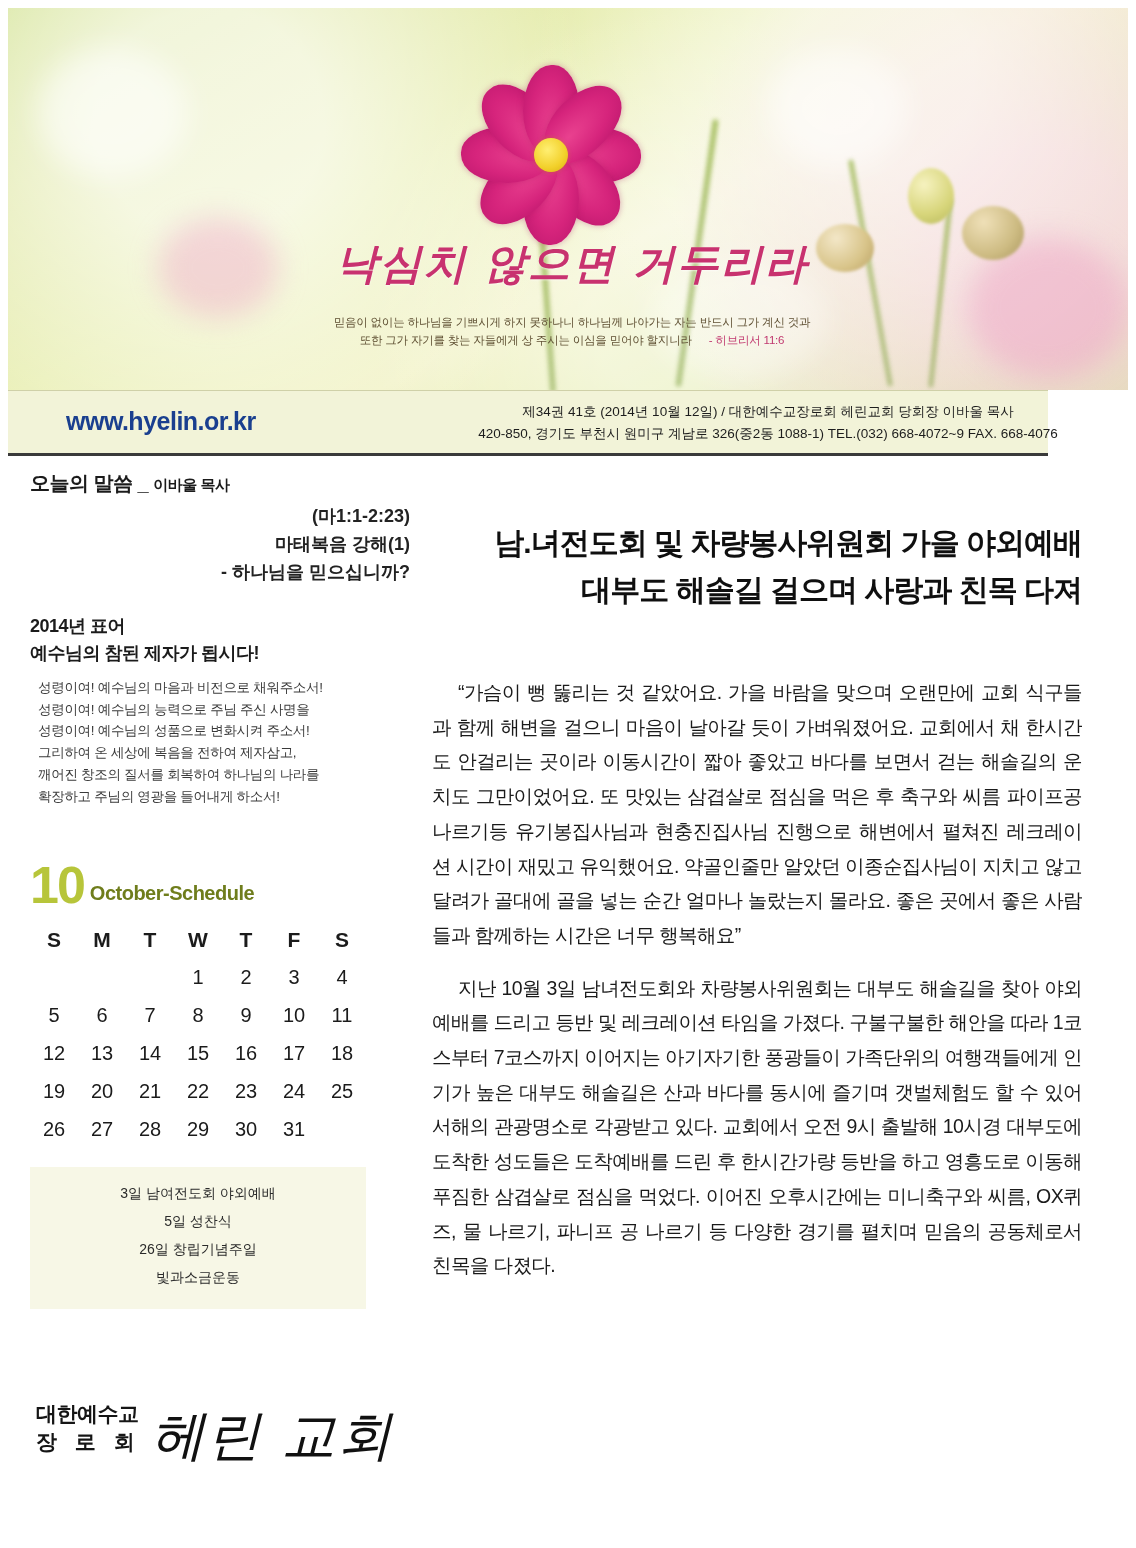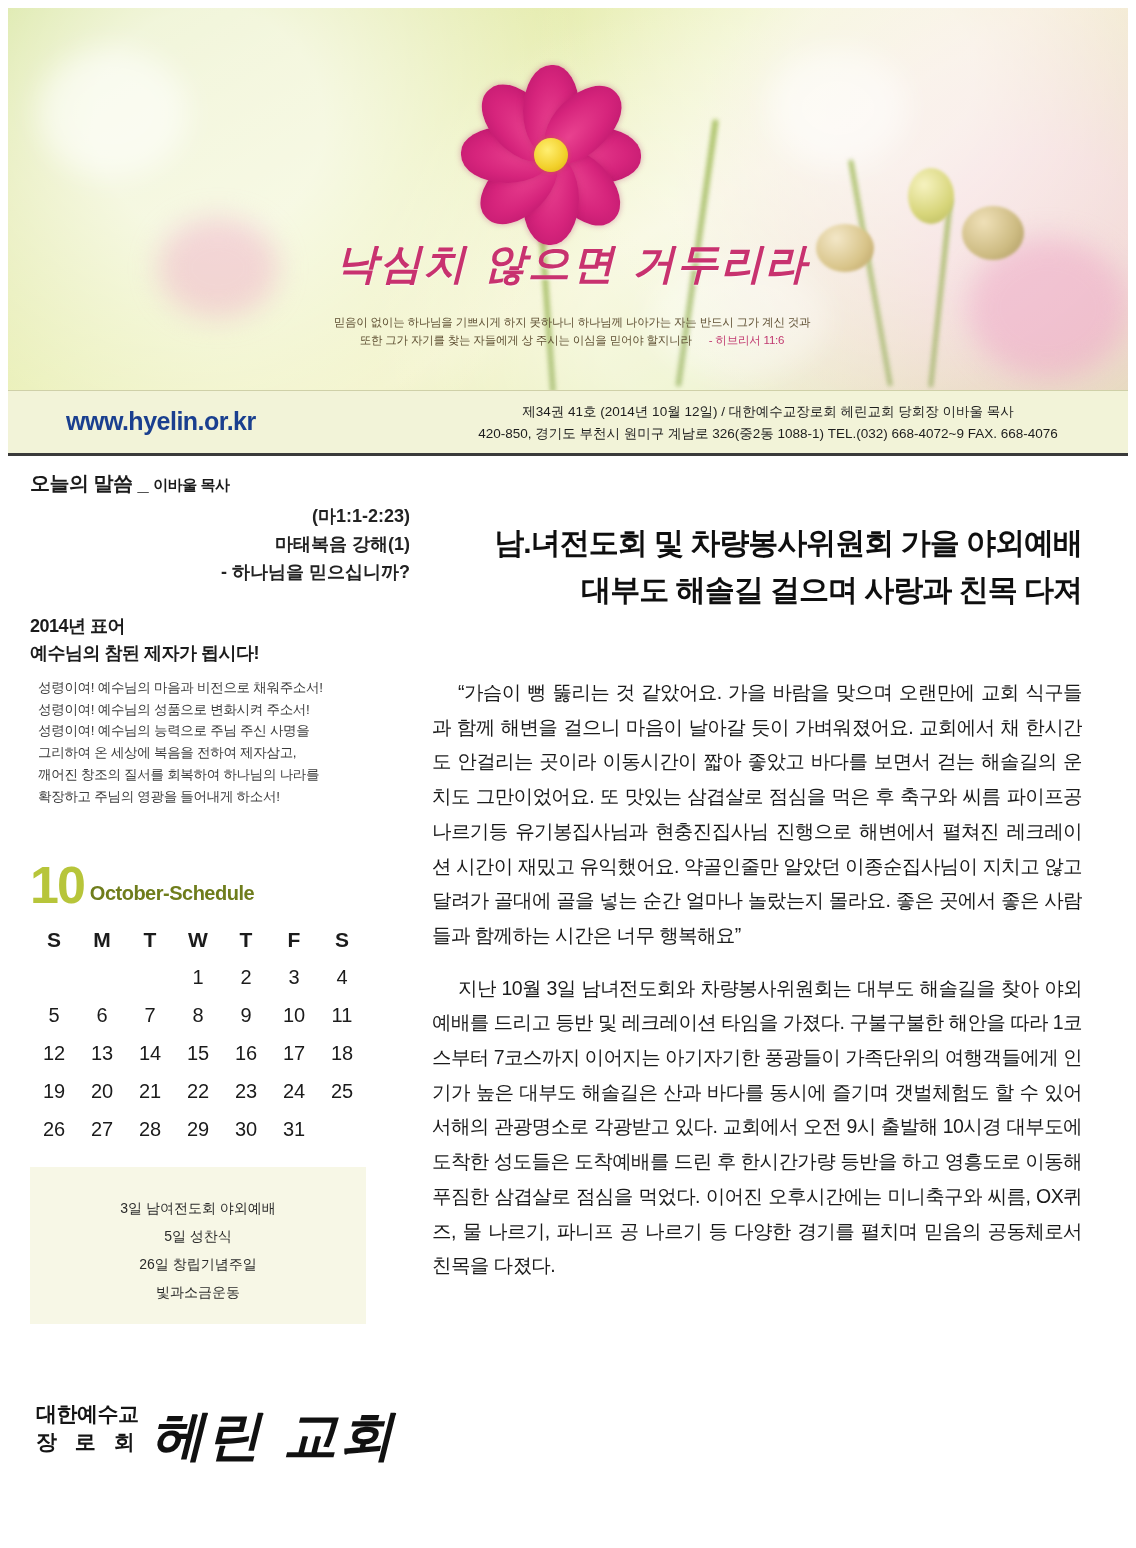--- a/index.html
+++ b/index.html
@@ -98,21 +98,21 @@
     line-height: 1.55;
     color: #5f5033;
     letter-spacing: -0.2px;
   }
   .verse .ref { color: #c0386f; margin-left: 14px; }
 
   
   .infobar {
     position: absolute;
     left: 8px; top: 390px;
-    width: 1120px; height: 62px;
+    width: 1040px; height: 62px;
     background: #f2f3d8;
     border-top: 1px solid #cfd0a8;
     border-bottom: 3px solid #3a3a3a;
   }
   .site-url {
     position: absolute;
     left: 58px; top: 16px;
     font-size: 25px;
     font-weight: bold;
     color: #1a3f8f;
@@ -210,21 +210,21 @@
   }
   table.cal th { font-size: 21px; }
   table.cal td { font-weight: normal; }
   td.sun, th.sun { color: #d8342a; }
   td.red { color: #d8342a; }
 
   .cal-notes {
     margin-top: 18px;
     width: 336px;
     background: #f7f7e6;
-    padding: 27px 0 18px 0;
+    padding: 12px 0 18px 0;
     text-align: center;
     font-size: 14px;
     line-height: 2.0;
     color: #2a2a2a;
   }
 
   
   .church-logo {
     position: absolute;
     left: 36px; top: 1400px;
@@ -237,21 +237,21 @@
     font-size: 21px;
     font-weight: bold;
     line-height: 1.35;
     color: #151515;
     letter-spacing: -0.5px;
   }
   .denom .spread { letter-spacing: 6px; }
   .church-name {
     font-family: "DejaVu Serif", serif;
     font-style: italic;
-    font-weight: bold;
+    font-weight: normal;
     font-size: 54px;
     color: #111;
     letter-spacing: 2px;
   }
 
   
   .right-col {
     position: absolute;
     left: 432px; top: 520px;
     width: 650px;
@@ -337,22 +337,22 @@
       <div>마태복음 강해(1)</div>
       <div>- 하나님을 믿으십니까?</div>
     </div>
 
     <div class="year-motto">
       <div>2014년 표어</div>
       <div>예수님의 참된 제자가 됩시다!</div>
     </div>
     <div class="prayer">
       <div>성령이여! 예수님의 마음과 비전으로 채워주소서!</div>
+      <div>성령이여! 예수님의 능력으로 주님 주신 사명을</div>
       <div>성령이여! 예수님의 성품으로 변화시켜 주소서!</div>
-      <div>성령이여! 예수님의 능력으로 주님 주신 사명을</div>
       <div>그리하여 온 세상에 복음을 전하여 제자삼고,</div>
       <div>깨어진 창조의 질서를 회복하여 하나님의 나라를</div>
       <div>확장하고 주님의 영광을 들어내게 하소서!</div>
     </div>
   </div>
 
   <div class="calendar">
     <div class="cal-head">
       <span class="cal-month">10</span>
       <span class="cal-label">October-Schedule</span>

